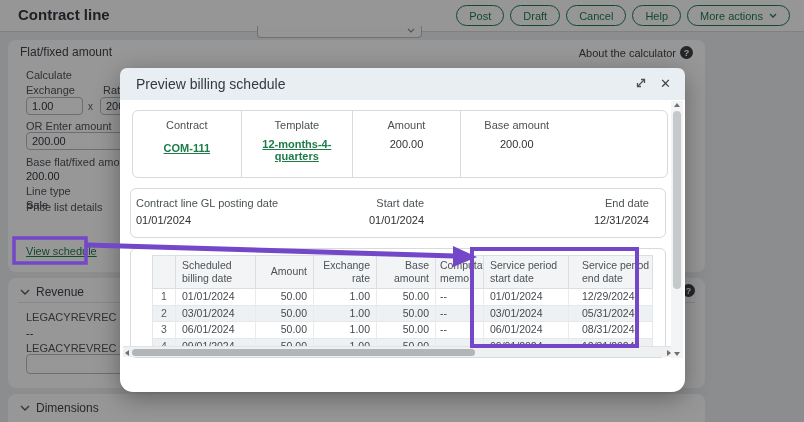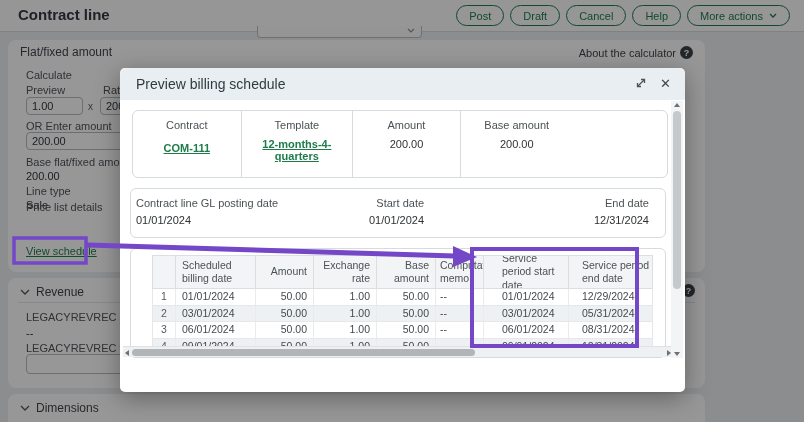--- a/index.html
+++ b/index.html
@@ -35,21 +35,21 @@
             font-size:11px; color:#2e3235; padding:0 5px; font-family:"Liberation Sans", sans-serif; }
   .link-green { color:#1d7c49; text-decoration:underline; font-size:11px; }
 
   .sec-head { position:absolute; left:12px; top:7px; font-size:12px; color:#3d4145; display:flex; align-items:center; gap:6px; }
   .rev-divider { position:absolute; left:10px; right:10px; top:24px; border-top:1px solid #e4e6e8; }
 
   
   .overlay { position:absolute; inset:0; background:rgba(8,8,10,0.42); z-index:10; }
 
   
-  .modal { position:absolute; left:120px; top:68px; width:565px; height:324px; background:#fff; border-radius:5px;
+  .modal { position:absolute; left:120px; top:68px; width:565px; height:324px; background:#fff; border-radius:13px;
            z-index:20; box-shadow:0 6px 24px rgba(0,0,0,0.35); }
   .modal-titlebar { position:absolute; top:0; left:0; right:0; height:32px; background:#e8eef1; border-radius:7px 7px 0 0; }
   .modal-title { position:absolute; left:16px; top:8px; font-size:14px; color:#2f3b41; }
   .mt-icon { position:absolute; top:9px; cursor:pointer; }
   .mt-expand { right:38px; }
   .mt-close { right:14px; font-size:13px; color:#3f474b; line-height:13px; }
 
   .mcard { position:absolute; border:1px solid #d6dbde; border-radius:6px; background:#fff; }
   .summary { left:12px; top:42px; width:536px; height:68px; display:flex; }
   .sum-col { position:relative; height:100%; text-align:center; padding-top:8px; }
@@ -74,21 +74,21 @@
   .ghead .gcell + .gcell { border-left:1px solid #dcdfe1; }
   .gbody { height:16.5px; border-bottom:1px solid #e4e8ea; border-left:1px solid #e4e8ea; border-right:1px solid #e4e8ea; background:#fff; }
   .gbody.alt { background:#edf1f4; }
   .gbody .gcell + .gcell { border-left:1px solid #e9eceb; }
   .c0 { width:22px; justify-content:center; color:#55595d; }
   .c1 { width:80px; padding-left:6px; }
   .c2 { width:58px; justify-content:flex-end; padding-right:6px; text-align:right; }
   .c3 { width:63px; justify-content:flex-end; padding-right:6px; text-align:right; }
   .c4 { width:59px; justify-content:flex-end; padding-right:6px; text-align:right; }
   .c5 { width:48px; padding-left:4px; }
-  .c6 { width:85px; padding-left:18px; }
+  .c6 { width:85px; padding-left:6px; }
   .c7 { width:86px; padding-left:13px; }
 
   
   .hscroll { position:absolute; left:3px; top:278px; width:550px; height:11px; background:#eef0f1; border-top:1px solid #e0e2e3; }
   .hthumb { position:absolute; left:9px; top:2px; width:343px; height:7px; background:#b2b5b7; border-radius:4px; }
   .tri { width:0; height:0; position:absolute; }
   .tri-left  { left:2px; top:3px; border-top:3px solid transparent; border-bottom:3px solid transparent; border-right:4px solid #6c7073; }
   .tri-right { right:2px; top:3px; border-top:3px solid transparent; border-bottom:3px solid transparent; border-left:4px solid #6c7073; }
   .vscroll { position:absolute; right:2px; top:33px; width:12px; height:257px; background:#f3f4f5; }
   .vthumb { position:absolute; left:2px; top:10px; width:8px; height:178px; background:#c6c9cb; border-radius:4px; }
@@ -134,21 +134,21 @@
   </div>
 
   <div class="card card-main">
     <div class="sec-title">Flat/fixed amount</div>
     <div class="about">
       <span>About the calculator</span>
       <span class="qicon">?</span>
     </div>
 
     <div class="flabel" style="left:18px; top:29px;">Calculate</div>
-    <div class="flabel" style="left:18px; top:44px;">Preview</div>
+    <div class="flabel" style="left:18px; top:44px;">Exchange</div>
     <div class="flabel" style="left:95px; top:44px;">Rate</div>
     <input class="tinput" style="left: 18px; top: 57px; width: 57px;" value="1.00">
     <div class="fvalue" style="left:80px; top:61px; color:#55595d; font-size:10px;">x</div>
     <input class="tinput" style="left: 92px; top: 57px; width: 56px;" value="200.00">
 
     <div class="flabel" style="left:18px; top:80px;">OR Enter amount</div>
     <input class="tinput" style="left: 18px; top: 92px; width: 97px;" value="200.00">
 
     <div class="flabel" style="left:18px; top:116px;">Base flat/fixed amount</div>
     <div class="fvalue" style="left:18px; top:130px;">200.00</div>

